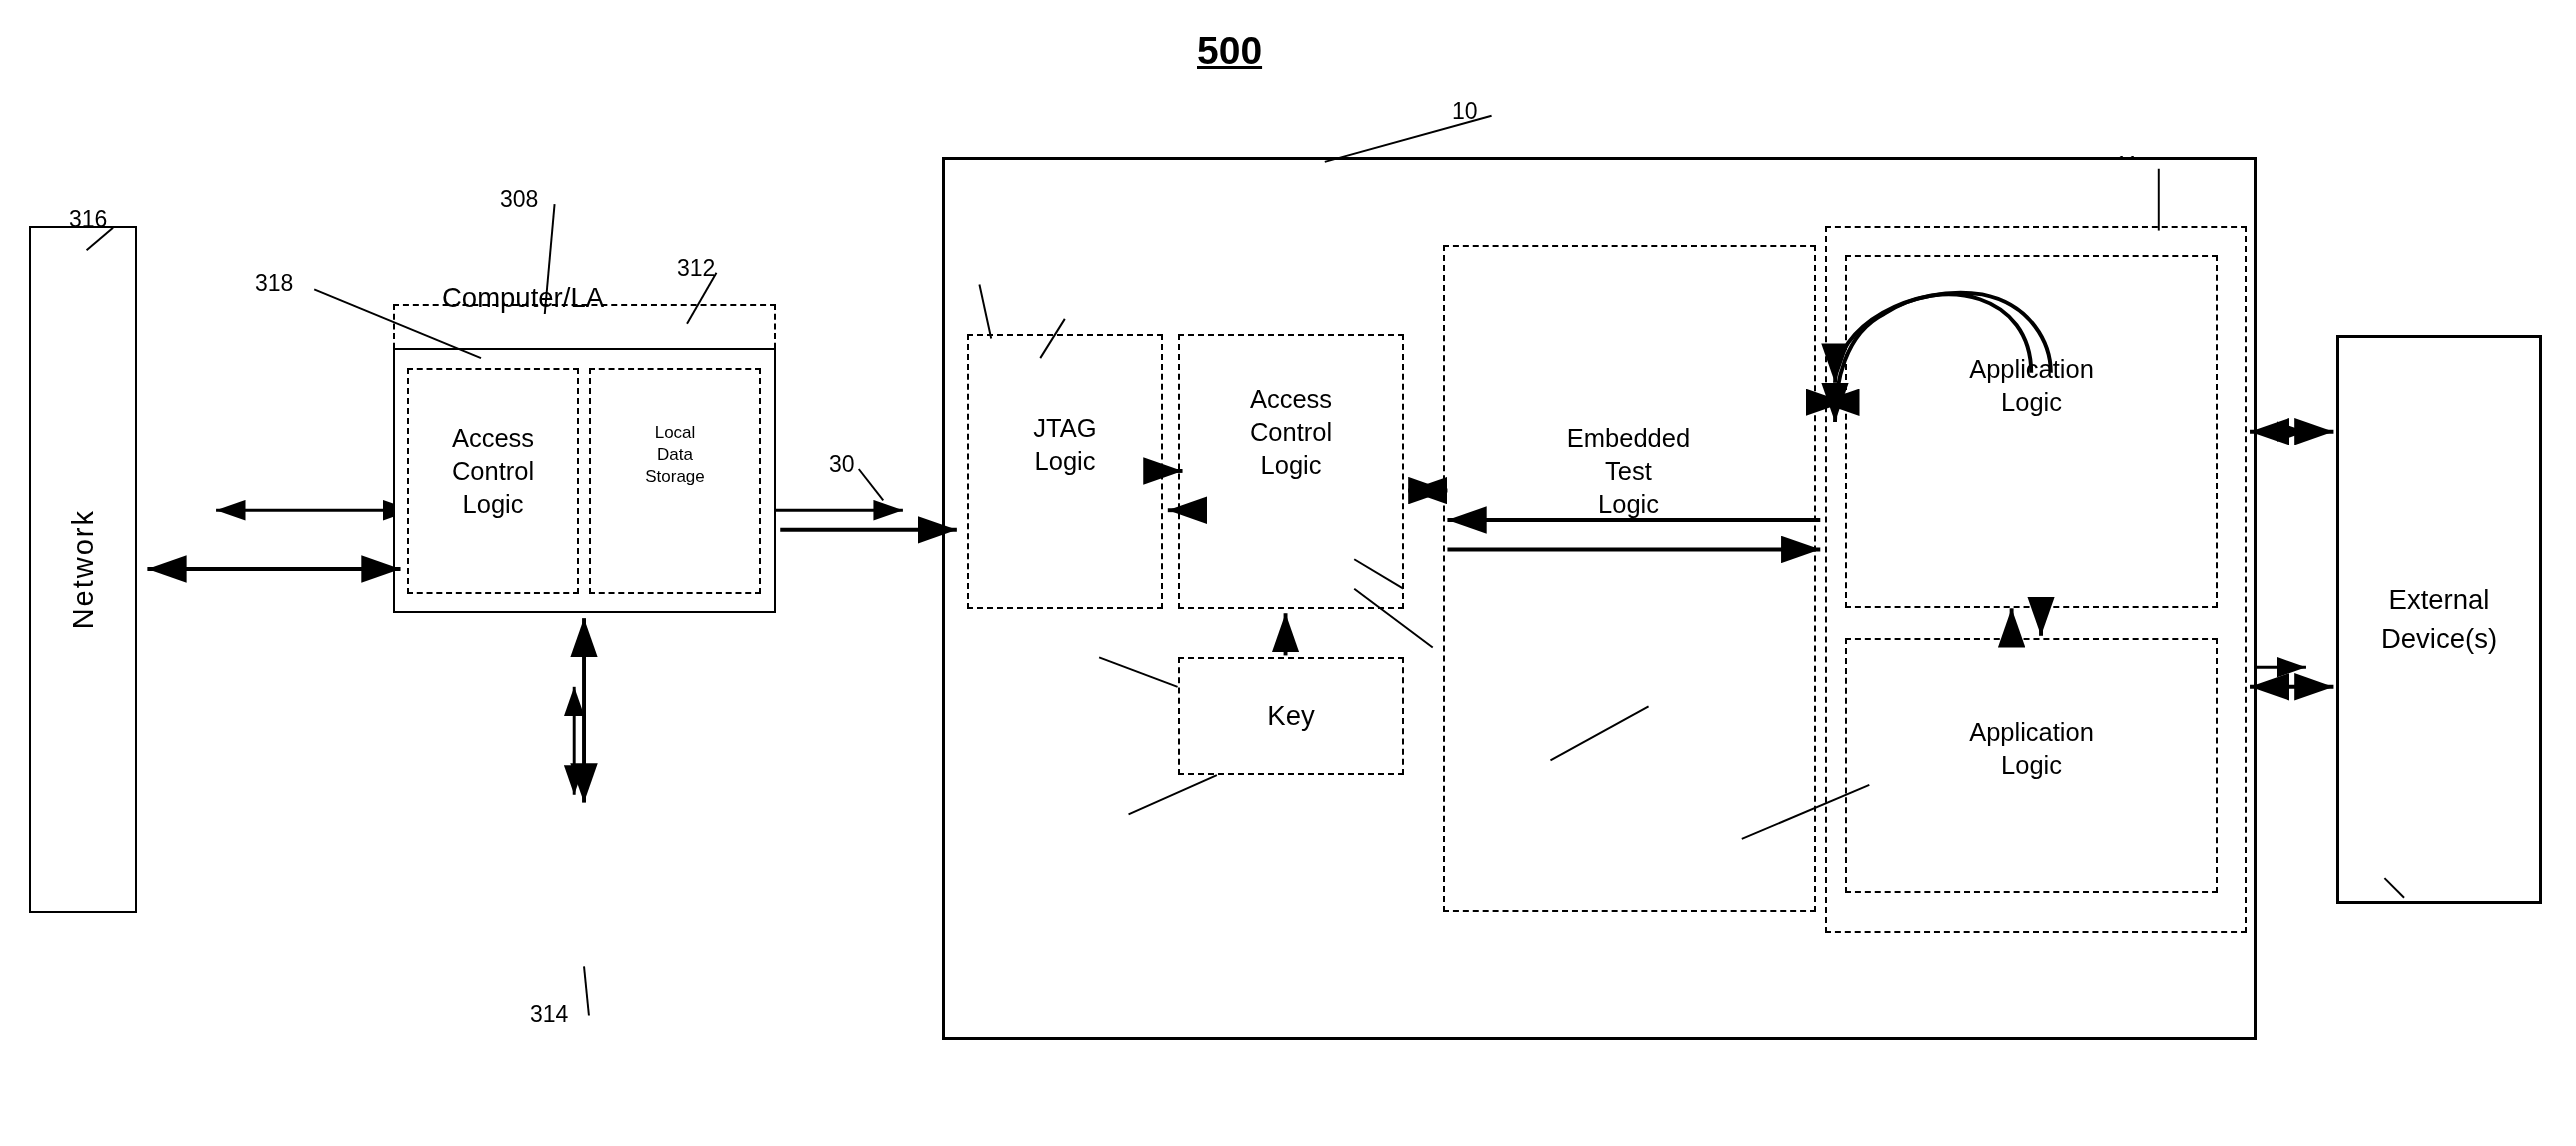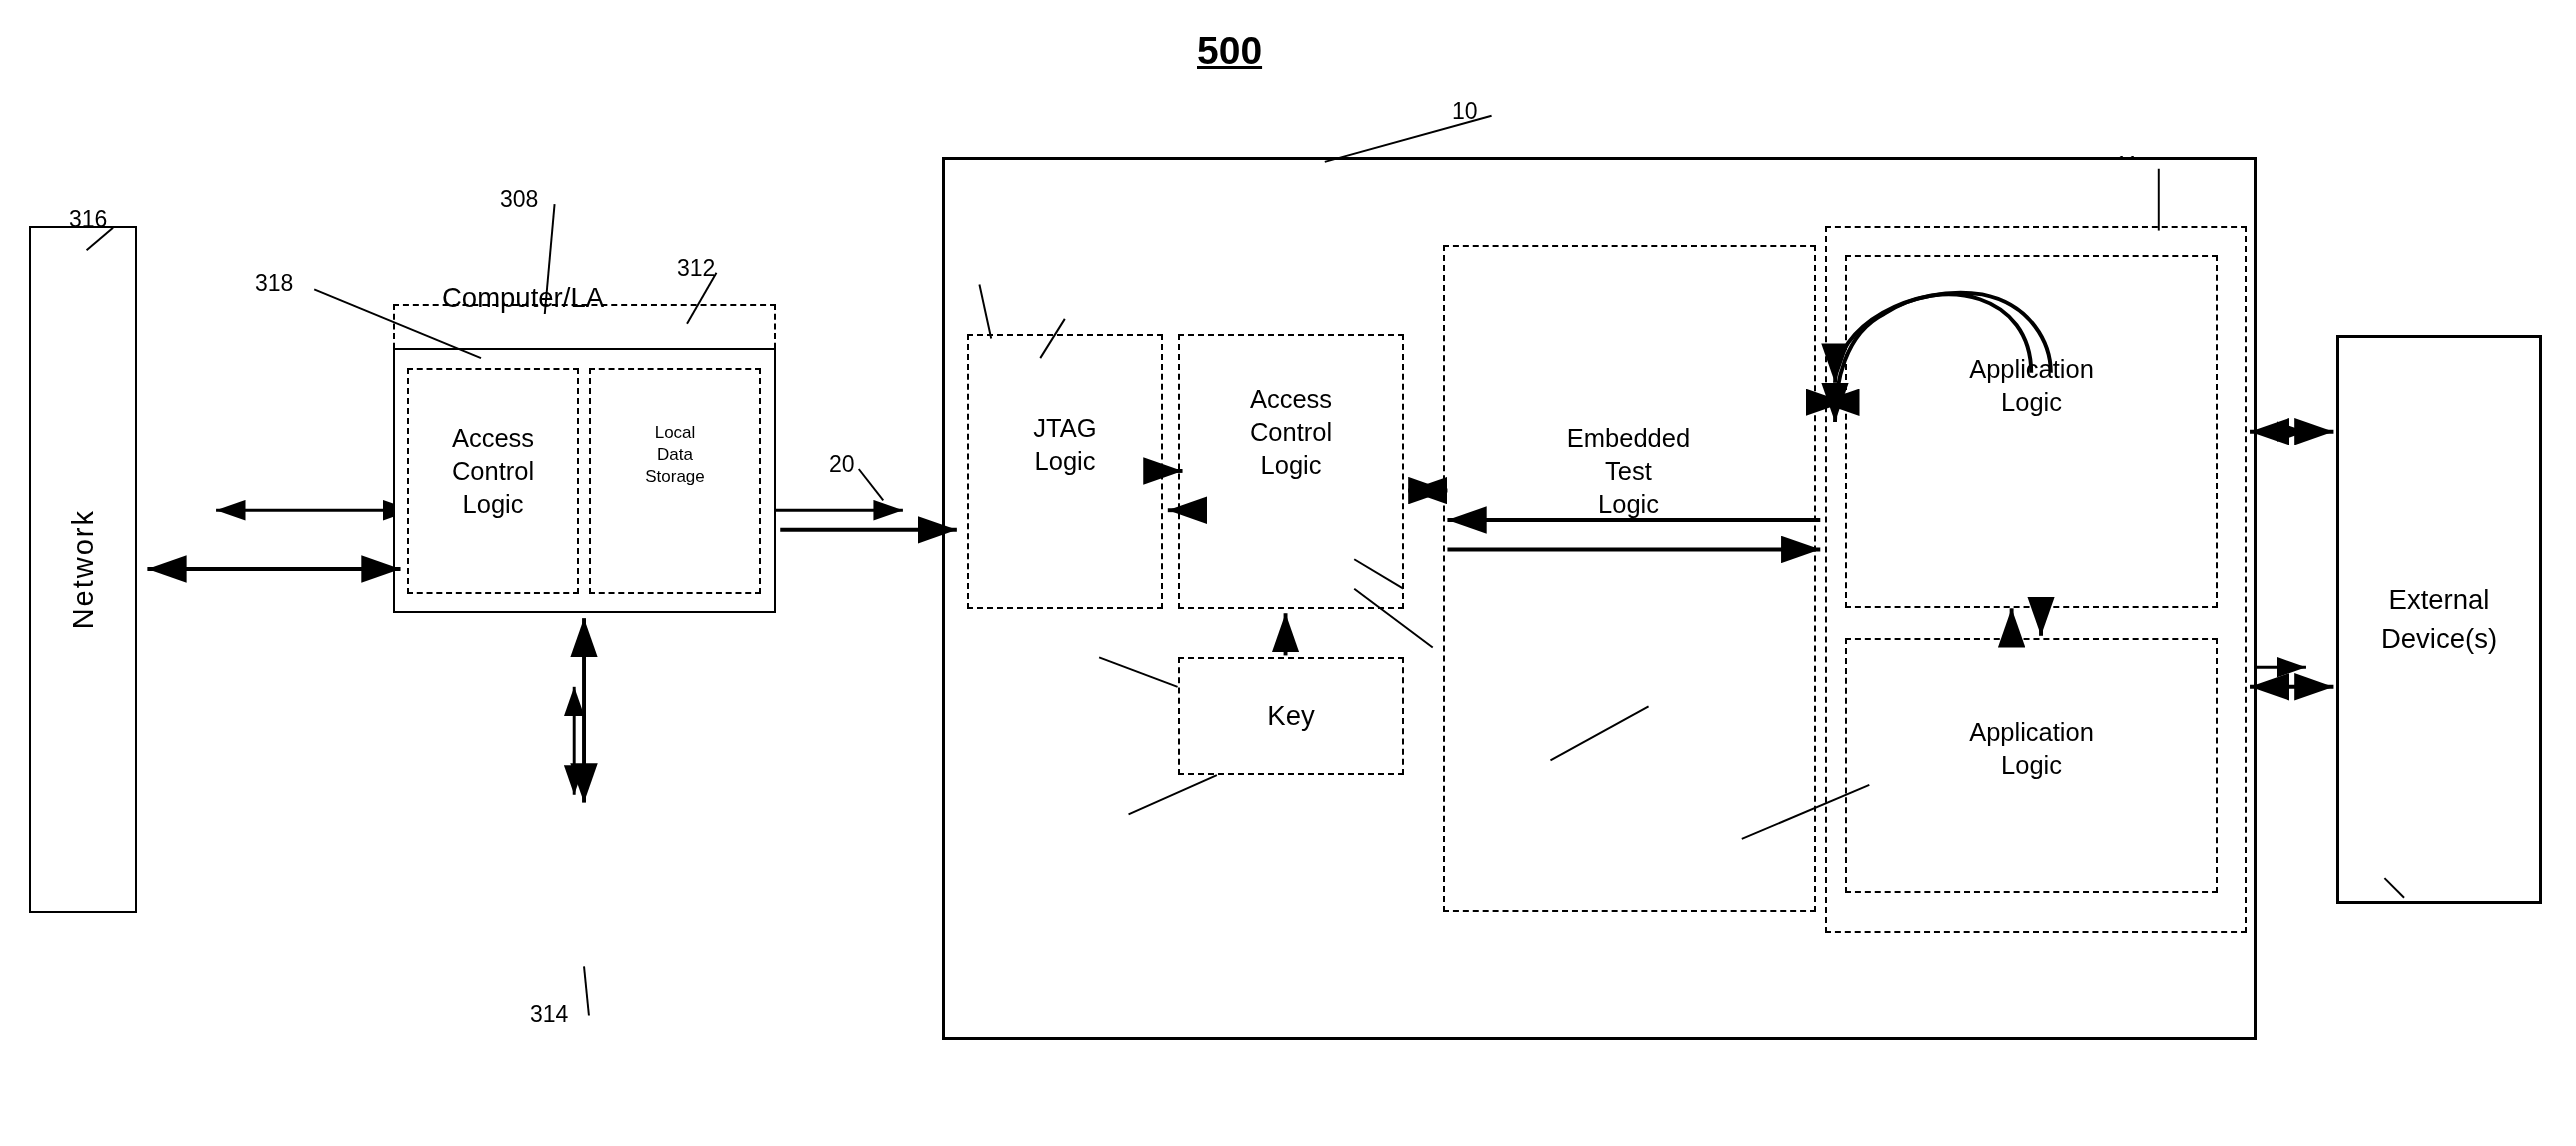--- a/index.html
+++ b/index.html
@@ -119,21 +119,21 @@
   <div class="label" style="top: 186px; left: 500px;">308</div>
 
   <div class="label" style="top: 270px; left: 255px;">318</div>
 
   <div class="label" style="top: 255px; left: 677px;">312</div>
 
   <div class="label" style="top: 265px; left: 957px;">13</div>
 
   <div class="label" style="top: 299px; left: 1060px;">504</div>
 
-  <div class="label" style="top: 451px; left: 829px;">20</div>
+  <div class="label" style="top: 451px; left: 829px;">30</div>
 
   <div class="label" style="top: 579px; left: 1374px;">310</div>
 
   <div class="label" style="top: 638px; left: 1433px;">302</div>
 
   <div class="label" style="top: 638px; left: 1060px;">502</div>
 
   <div class="label" style="top: 805px; left: 1079px;">506</div>
 
   <div class="label" style="top: 746px; left: 1501px;">304</div>

